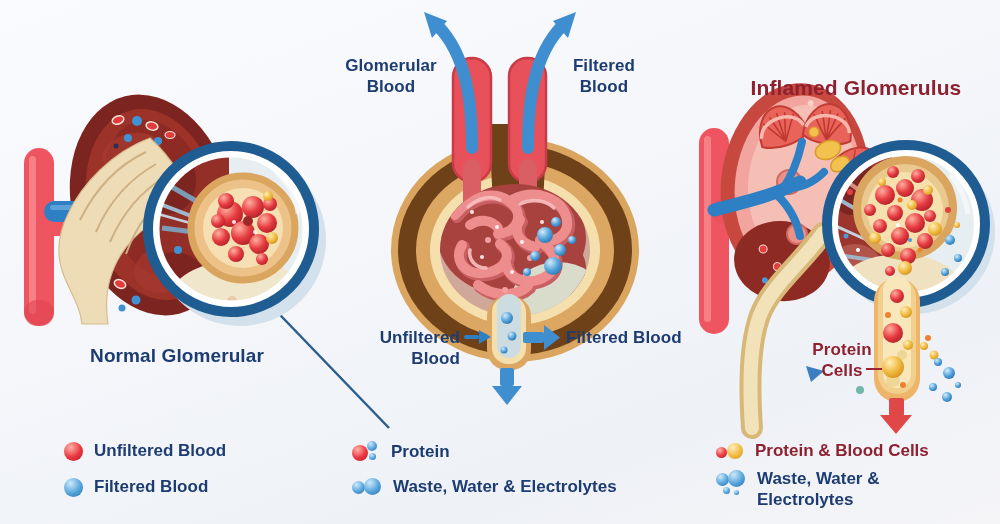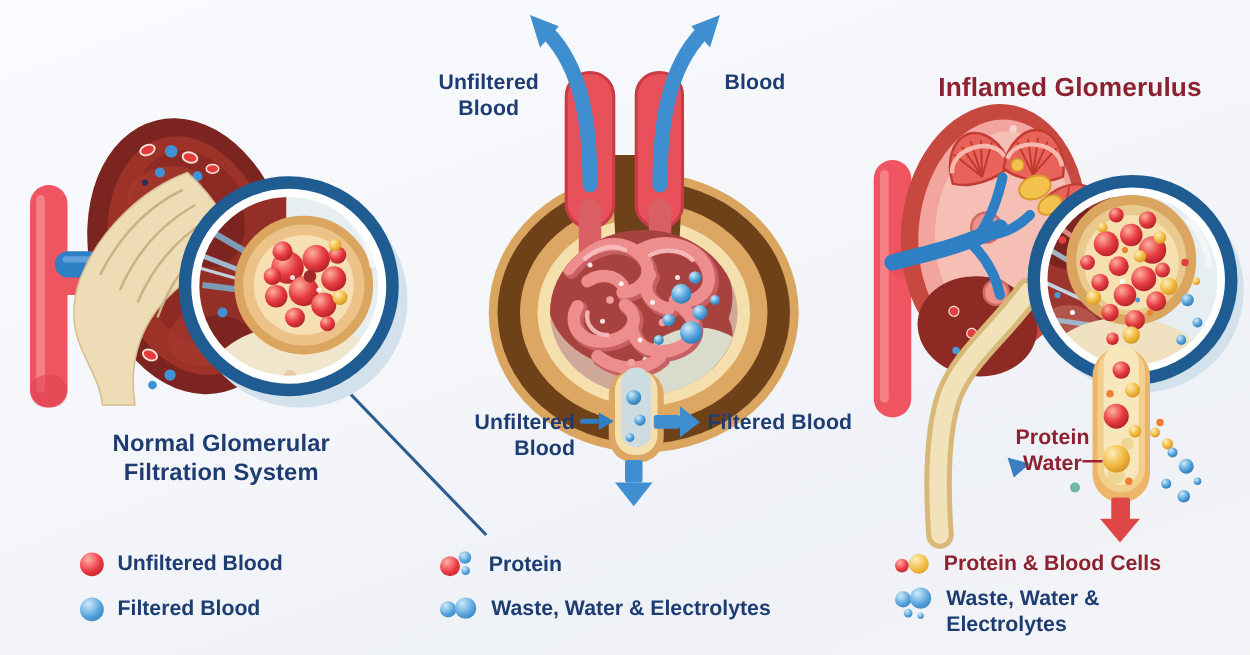--- a/index.html
+++ b/index.html
@@ -8,21 +8,21 @@
     background:linear-gradient(160deg,#fafbfe 0%,#f4f6fa 45%,#eef1f6 75%,#f5f5f8 100%);
     font-family:"Liberation Sans",sans-serif;
   }
   .stage svg{position:absolute;left:0;top:0;}
   .lbl{position:absolute;font-weight:700;color:#1d3c72;line-height:1.22;letter-spacing:.1px;}
   .center{text-align:center;}
   .right{text-align:right;}
   .maroon{color:#8e2130;}
   .t19{font-size:19px;}
   .t17{font-size:17px;}
-  .t21{font-size:21px;}
+  .t21{font-size:21px;margin-top:17px;}
   .legend-item{position:absolute;display:flex;align-items:center;gap:11px;font-weight:700;font-size:17px;color:#1d3c72;}
   .mk{position:relative;display:inline-block;flex:0 0 auto;}
   .sph{position:absolute;border-radius:50%;}
   .sph.red{background:radial-gradient(circle at 35% 28%,#ffb3a6,#ea3540 55%,#ad1f27);}
   .sph.blue{background:radial-gradient(circle at 35% 28%,#cdeafa,#4f9fd9 58%,#2a72ab);}
   .sph.yellow{background:radial-gradient(circle at 35% 28%,#ffeebb,#f0b83c 58%,#cf8f1f);}
   .wrap2{width:176px;line-height:1.25;}
 </style>
 </head>
 <body>
@@ -405,41 +405,41 @@
       <polygon points="880,415 912,415 896,434"></polygon>
     </g>
 
     <line x1="866" y1="369" x2="882" y2="369" stroke="#9b2335" stroke-width="2"></line>
     <polygon points="806,366 824,371 811,382" fill="#3b7fc0"></polygon>
   </g>
 </svg>
 
 <div class="lbl t19 center" style="left:52px;top:344px;width:250px;">
   <div>Normal Glomerular</div>
-  <div>Filtration System</div>
 </div>
 
 <div class="lbl t17 center" style="left:338px;top:56px;width:106px;">
-  <div>Unfiltered</div>
+  <div>Glomerular</div>
   <div>Blood</div>
 </div>
 
 <div class="lbl t17 center" style="left:551px;top:56px;width:106px;">
+  <div>Filtered</div>
   <div>Blood</div>
 </div>
 
 <div class="lbl t17 right" style="left:336px;top:328px;width:124px;">Unfiltered Blood</div>
 
 <div class="lbl t17" style="left:566px;top:328px;width:130px;">Filtered Blood</div>
 
 <div class="lbl t21 maroon center" style="left:731px;top:58px;width:250px;">Inflamed Glomerulus</div>
 
 <div class="lbl t17 maroon center" style="left:806px;top:340px;width:72px;">
   <div>Protein</div>
-  <div>Water</div>
+  <div>Cells</div>
 </div>
 
 <div class="legend-item" style="left:64px;top:441px;">
   <span class="mk" style="width:19px;height:19px;">
     <span class="sph red" style="left:0;top:0;width:19px;height:19px;"></span>
   </span>
   <span>Unfiltered Blood</span>
 </div>
 
 <div class="legend-item" style="left:64px;top:477px;">

